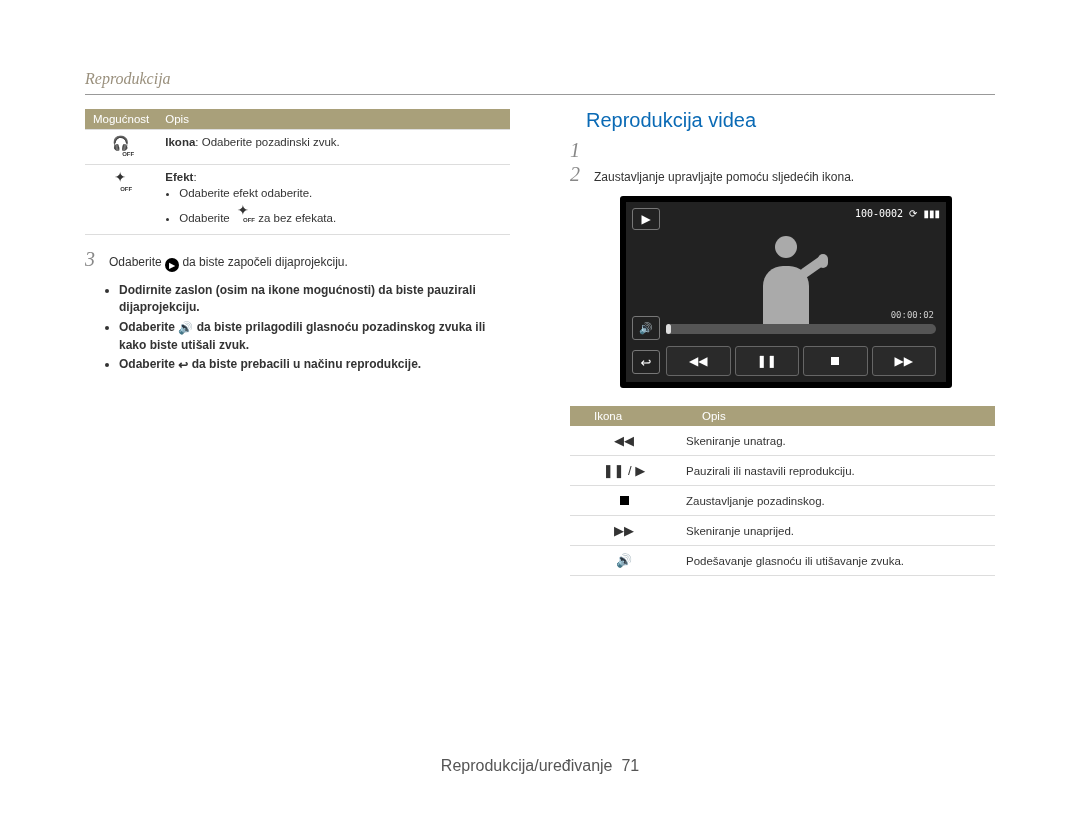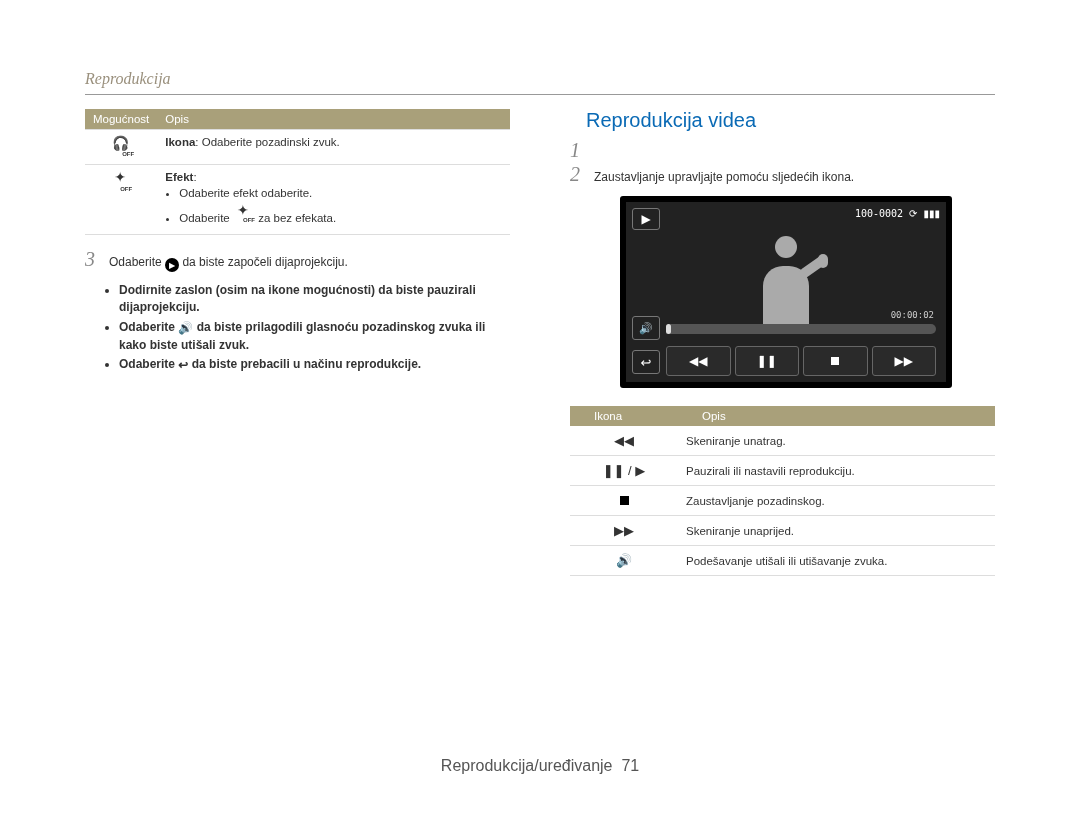--- a/index.html
+++ b/index.html
@@ -349,21 +349,21 @@
         <tr>
           <td class="icon-cell"><span class="stop-square-black"></span></td>
           <td>Zaustavljanje pozadinskog.</td>
         </tr>
         <tr>
           <td class="icon-cell">▶▶</td>
           <td>Skeniranje unaprijed.</td>
         </tr>
         <tr>
           <td class="icon-cell">🔊</td>
-          <td>Podešavanje utišali ili utišavanje zvuka.</td>
+          <td>Podešavanje glasnoću ili utišavanje zvuka.</td>
         </tr>
       </tbody>
         </table>
     </div>
   </div>
 
   <div class="footer">
     <span>Reprodukcija/uređivanje</span>&nbsp;&nbsp;<span>71</span>
   </div>
 </div>

